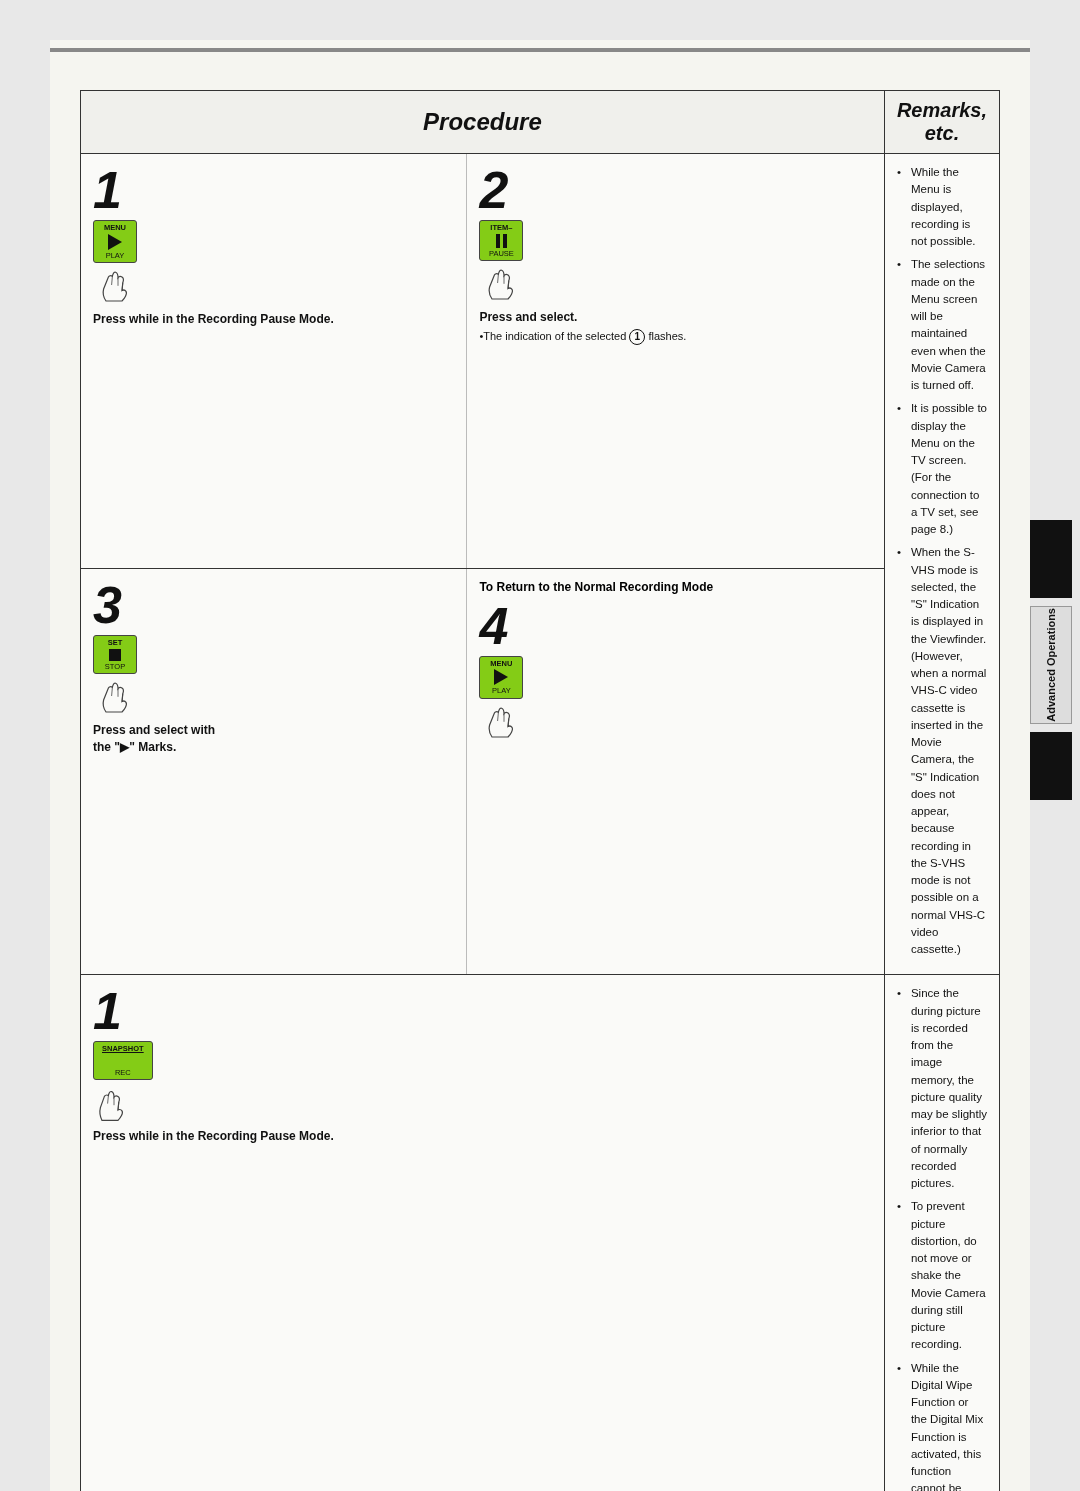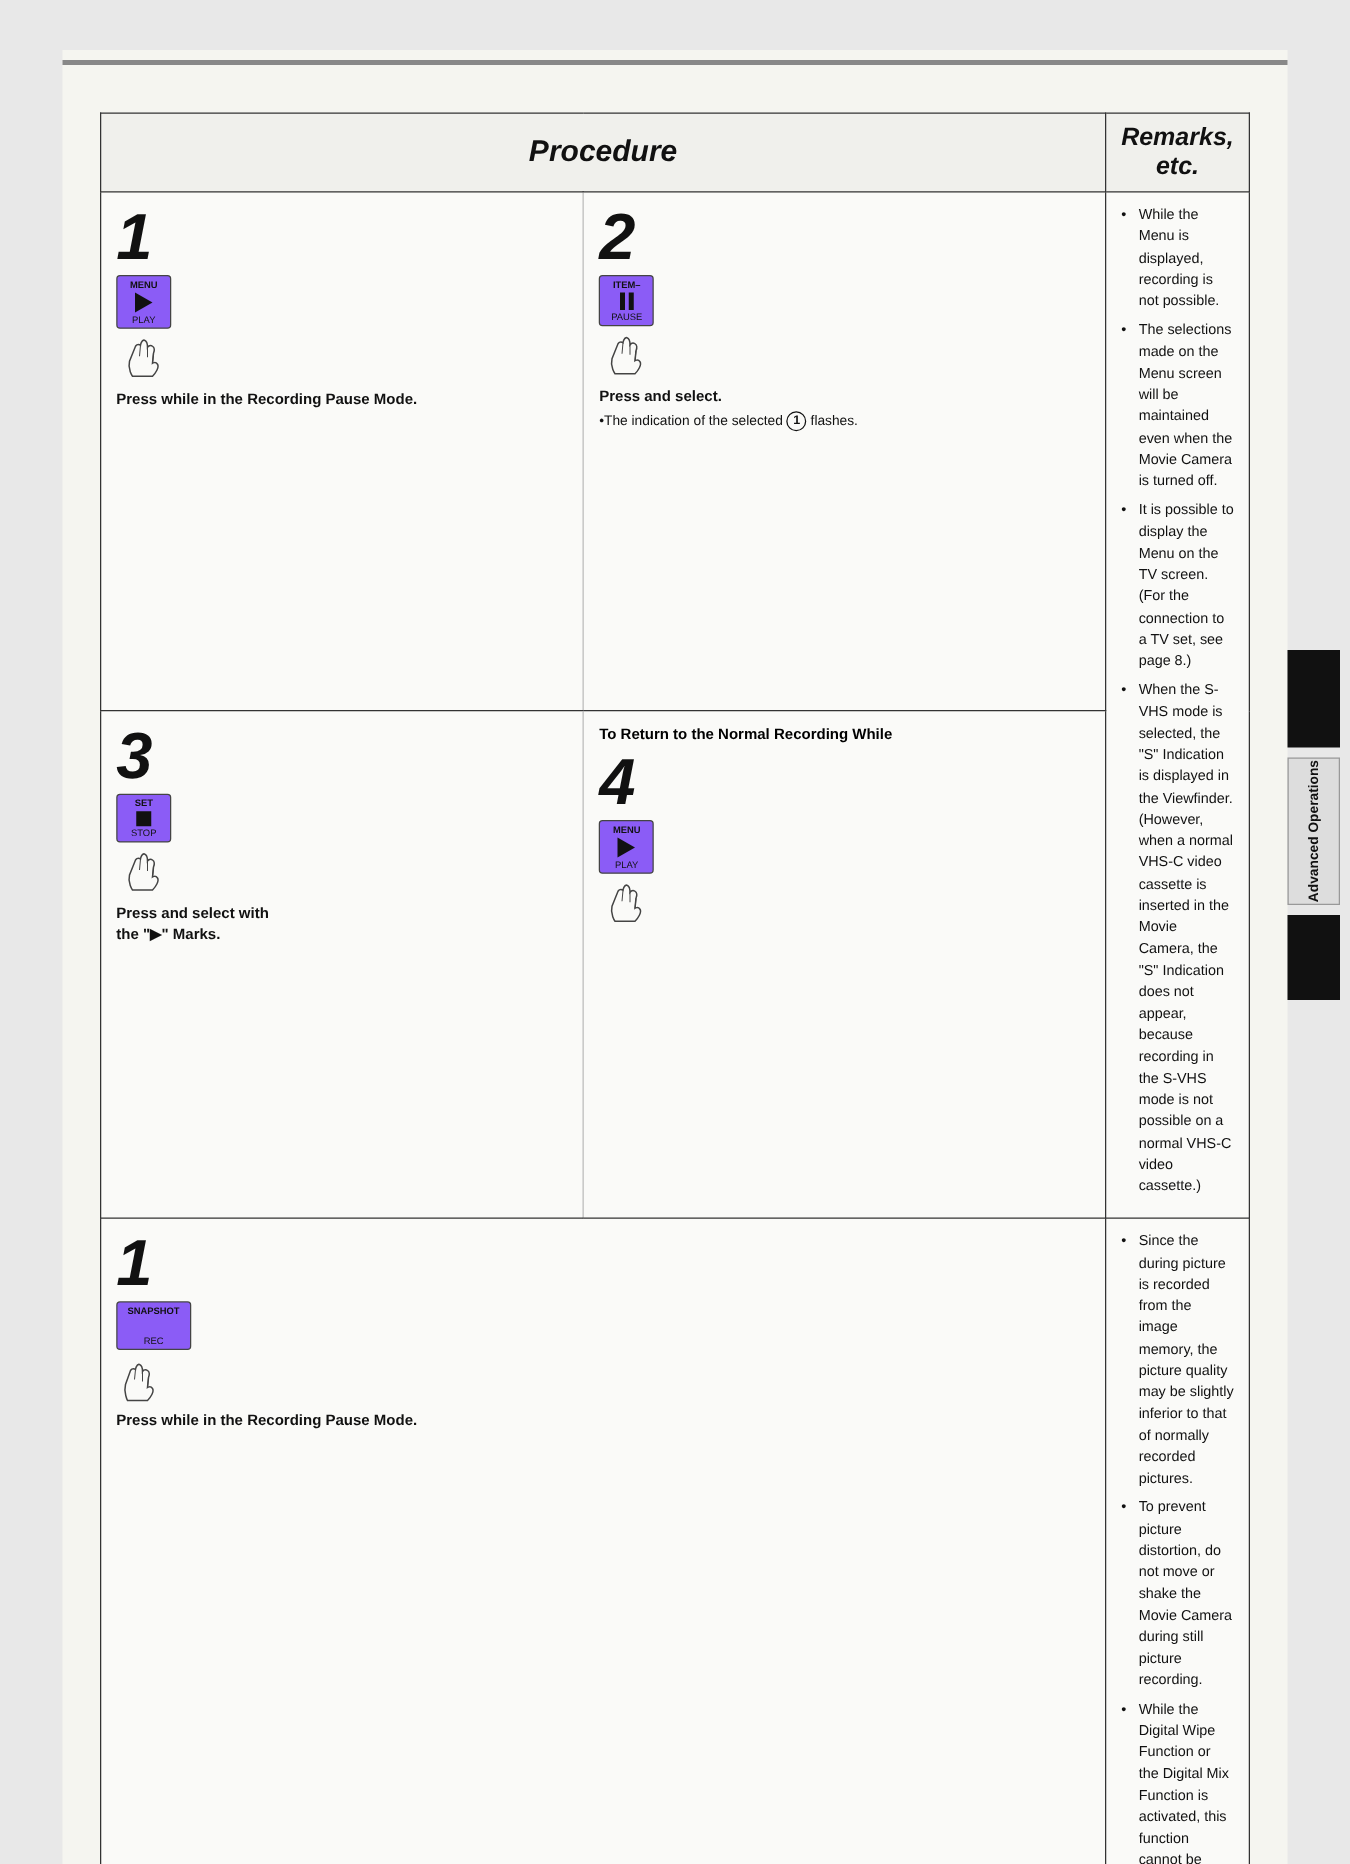--- a/index.html
+++ b/index.html
@@ -180,34 +180,35 @@
       line-height: 1.4;
       margin-bottom: 4px;
     }
 
     
     .snapshot-label {
       font-size: 9px;
       font-weight: bold;
       line-height: 1.2;
       text-align: center;
+      text-decoration: underline;
     }
 
     .illustrated-button {
       display: flex;
       flex-direction: column;
       align-items: flex-start;
       margin: 4px 0;
     }
 
     .btn-outer {
       border: 1.5px solid #444;
       border-radius: 3px;
       padding: 3px 8px;
-      background: #8b5cf6;
+      background: #84cc16;
       display: inline-flex;
       flex-direction: column;
       align-items: center;
       min-width: 44px;
     }
 
     .btn-label-top {
       font-size: 7.5px;
       font-weight: bold;
       color: #111;
@@ -381,21 +382,21 @@
                 <path d="M15,45 C15,45 10,38 12,30 L18,15 C18,15 20,12 23,14 C23,14 24,8 27,9 C30,10 30,16 30,16 C30,16 32,13 35,15 C38,17 36,22 36,22 L35,32 C35,32 38,30 40,33 C42,36 38,42 35,45 Z" fill="none" stroke="#444" stroke-width="1.5"></path>
                 <line x1="23" y1="14" x2="22" y2="25" stroke="#444" stroke-width="1"></line>
                 <line x1="30" y1="16" x2="30" y2="26" stroke="#444" stroke-width="1"></line>
                 <line x1="36" y1="22" x2="35" y2="32" stroke="#444" stroke-width="1"></line>
               </svg>
             </div>
             <div class="step-caption">Press and select with<br>the "▶" Marks.</div>
           </td>
 
           <td class="cell-proc-right">
-            <div class="return-label">To Return to the Normal Recording While</div>
+            <div class="return-label">To Return to the Normal Recording Mode</div>
             <div class="step-number">4</div>
             <div class="illustrated-button">
               <div class="btn-outer">
                 <span class="btn-label-top">MENU</span>
                 <div class="btn-icon-area">
                   <div style="width:0;height:0;border-top:8px solid transparent;border-bottom:8px solid transparent;border-left:14px solid #111;"></div>
                 </div>
                 <span class="btn-label-bottom">PLAY</span>
               </div>
               <svg class="hand-svg" viewBox="0 0 60 50">

